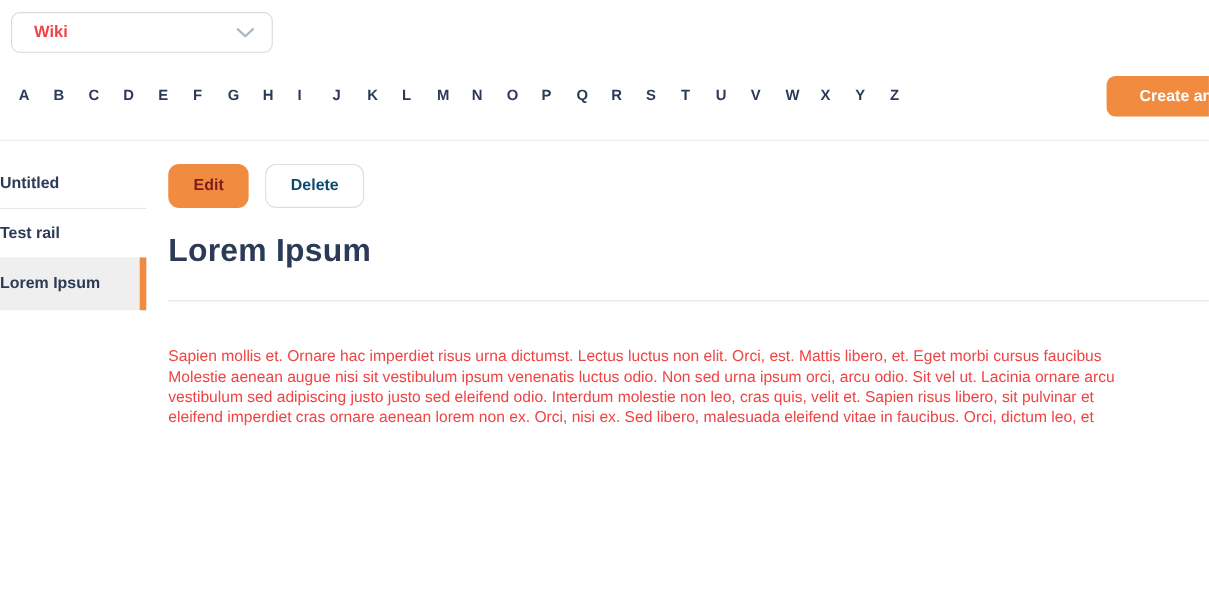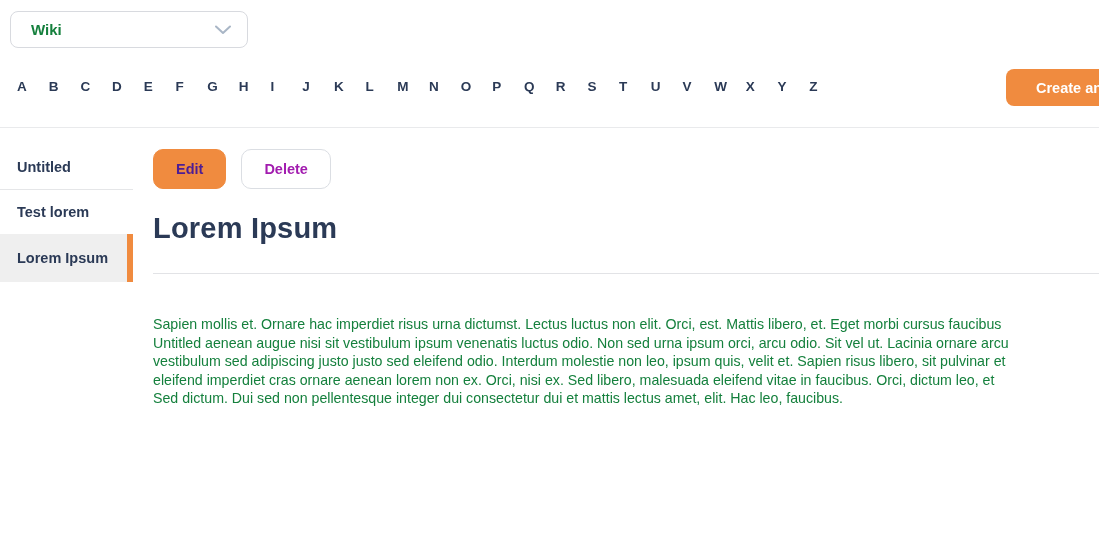--- a/index.html
+++ b/index.html
@@ -12,21 +12,21 @@
   }
   [data-interactable="true"] { cursor: pointer; }
 
   
   .topbar { padding: 11px 0 0 10px; height: 48px; }
   .dropdown {
     width: 238px; height: 37px;
     border: 1px solid #D8DADF; border-radius: 8px;
     display: flex; align-items: center; justify-content: space-between;
     padding: 0 16px 0 20px;
-    font-size: 15px; font-weight: 700; color: #15803d;
+    font-size: 15px; font-weight: 700; color: #ef4444;
     background: #fff;
   }
   .dropdown .chevron { display: inline-flex; }
 
   
   .letters-row { position: relative; height: 79px; width: 100%; }
   .alphabet {
     display: flex; padding-left: 17px; padding-top: 31px;
   }
   .alphabet .letter {
@@ -44,50 +44,50 @@
   }
 
   .divider-full { height: 1px; background: #E9EAEC; width: 100%; }
 
   
   .content { display: flex; align-items: flex-start; }
 
   .sidebar { width: 133px; flex: 0 0 133px; }
   .side-item {
     height: 44px; display: flex; align-items: center;
-    padding-left: 17px; font-size: 14.5px; font-weight: 700; color: #2B3A56;
+    font-size: 14.5px; font-weight: 700; color: #2B3A56;
   }
   .side-item.first { margin-top: 17px; }
   .side-divider { height: 1px; background: #E5E6E8; width: 133px; }
   .side-item.selected {
     height: 48px; background: #EFEFEF;
     border-right: 6px solid #F08B3F;
   }
 
   .main { flex: 1 1 auto; min-width: 0; padding-left: 20px; }
   .toolbar { margin-top: 21px; height: 40px; display: flex; }
   .btn {
     height: 40px; padding: 0 22px; margin-right: 15px;
     border-radius: 10px; border: 1px solid #DBDEE3;
-    background: #ffffff; color: #a21caf;
+    background: #ffffff; color: #0c4a6e;
     font-family: "Liberation Sans", sans-serif;
     font-size: 14.5px; font-weight: 700;
     display: inline-flex; align-items: center;
   }
-  .btn-primary { background: #F08B3F; border-color: #F08B3F; color: #4c1d95; }
+  .btn-primary { background: #F08B3F; border-color: #F08B3F; color: #7f1d1d; }
 
   .title {
     margin-top: 22px; font-size: 29px; line-height: 34px;
     font-weight: 700; color: #2B3A56; letter-spacing: 0.2px;
   }
   .title-divider { margin-top: 28px; height: 1px; background: #E2E3E6; width: 100%; }
 
   .article-body {
     margin-top: 41px; overflow: hidden; width: 100%;
-    font-size: 14.2px; color: #15803d;
+    font-size: 14.2px; color: #ef4444;
   }
   .article-body .line {
     white-space: nowrap; overflow: hidden;
     height: 18.6px; line-height: 18.6px;
   }
 </style>
 </head>
 <body>
 
 <div class="app" data-interactable="false">
@@ -164,49 +164,48 @@
   <div class="divider-full" data-interactable="false"></div>
 
   <div class="content" data-interactable="false">
 
     <aside class="sidebar" data-interactable="false">
       <div class="side-item first" data-interactable="true">
         <span data-interactable="false">Untitled</span>
       </div>
       <div class="side-divider" data-interactable="false"></div>
       <div class="side-item" data-interactable="true">
-        <span data-interactable="false">Test lorem</span>
+        <span data-interactable="false">Test rail</span>
       </div>
       <div class="side-item selected" data-interactable="true">
         <span data-interactable="false">Lorem Ipsum</span>
       </div>
     </aside>
 
     <main class="main" data-interactable="false">
       <div class="toolbar" data-interactable="false">
         <button class="btn btn-primary" data-interactable="true">Edit</button>
         <button class="btn" data-interactable="true">Delete</button>
       </div>
 
       <h1 class="title" data-interactable="false">Lorem Ipsum</h1>
       <div class="title-divider" data-interactable="false"></div>
 
       <div class="article-body" data-interactable="false">
 
           <div class="line" data-interactable="false">Sapien mollis et. Ornare hac imperdiet risus urna dictumst. Lectus luctus non elit. Orci, est. Mattis libero, et. Eget morbi cursus faucibus</div>
 
-          <div class="line" data-interactable="false">Untitled aenean augue nisi sit vestibulum ipsum venenatis luctus odio. Non sed urna ipsum orci, arcu odio. Sit vel ut. Lacinia ornare arcu</div>
-
-
-
-
-          <div class="line" data-interactable="false">vestibulum sed adipiscing justo justo sed eleifend odio. Interdum molestie non leo, ipsum quis, velit et. Sapien risus libero, sit pulvinar et</div>
+          <div class="line" data-interactable="false">Molestie aenean augue nisi sit vestibulum ipsum venenatis luctus odio. Non sed urna ipsum orci, arcu odio. Sit vel ut. Lacinia ornare arcu</div>
+
+
+
+
+          <div class="line" data-interactable="false">vestibulum sed adipiscing justo justo sed eleifend odio. Interdum molestie non leo, cras quis, velit et. Sapien risus libero, sit pulvinar et</div>
 
 
 
           <div class="line" data-interactable="false">eleifend imperdiet cras ornare aenean lorem non ex. Orci, nisi ex. Sed libero, malesuada eleifend vitae in faucibus. Orci, dictum leo, et</div>
 
-          <div class="line" data-interactable="false">Sed dictum. Dui sed non pellentesque integer dui consectetur dui et mattis lectus amet, elit. Hac leo, faucibus.</div>
         </div>
     </main>
 
   </div>
 </div>
 
 </body></html>

